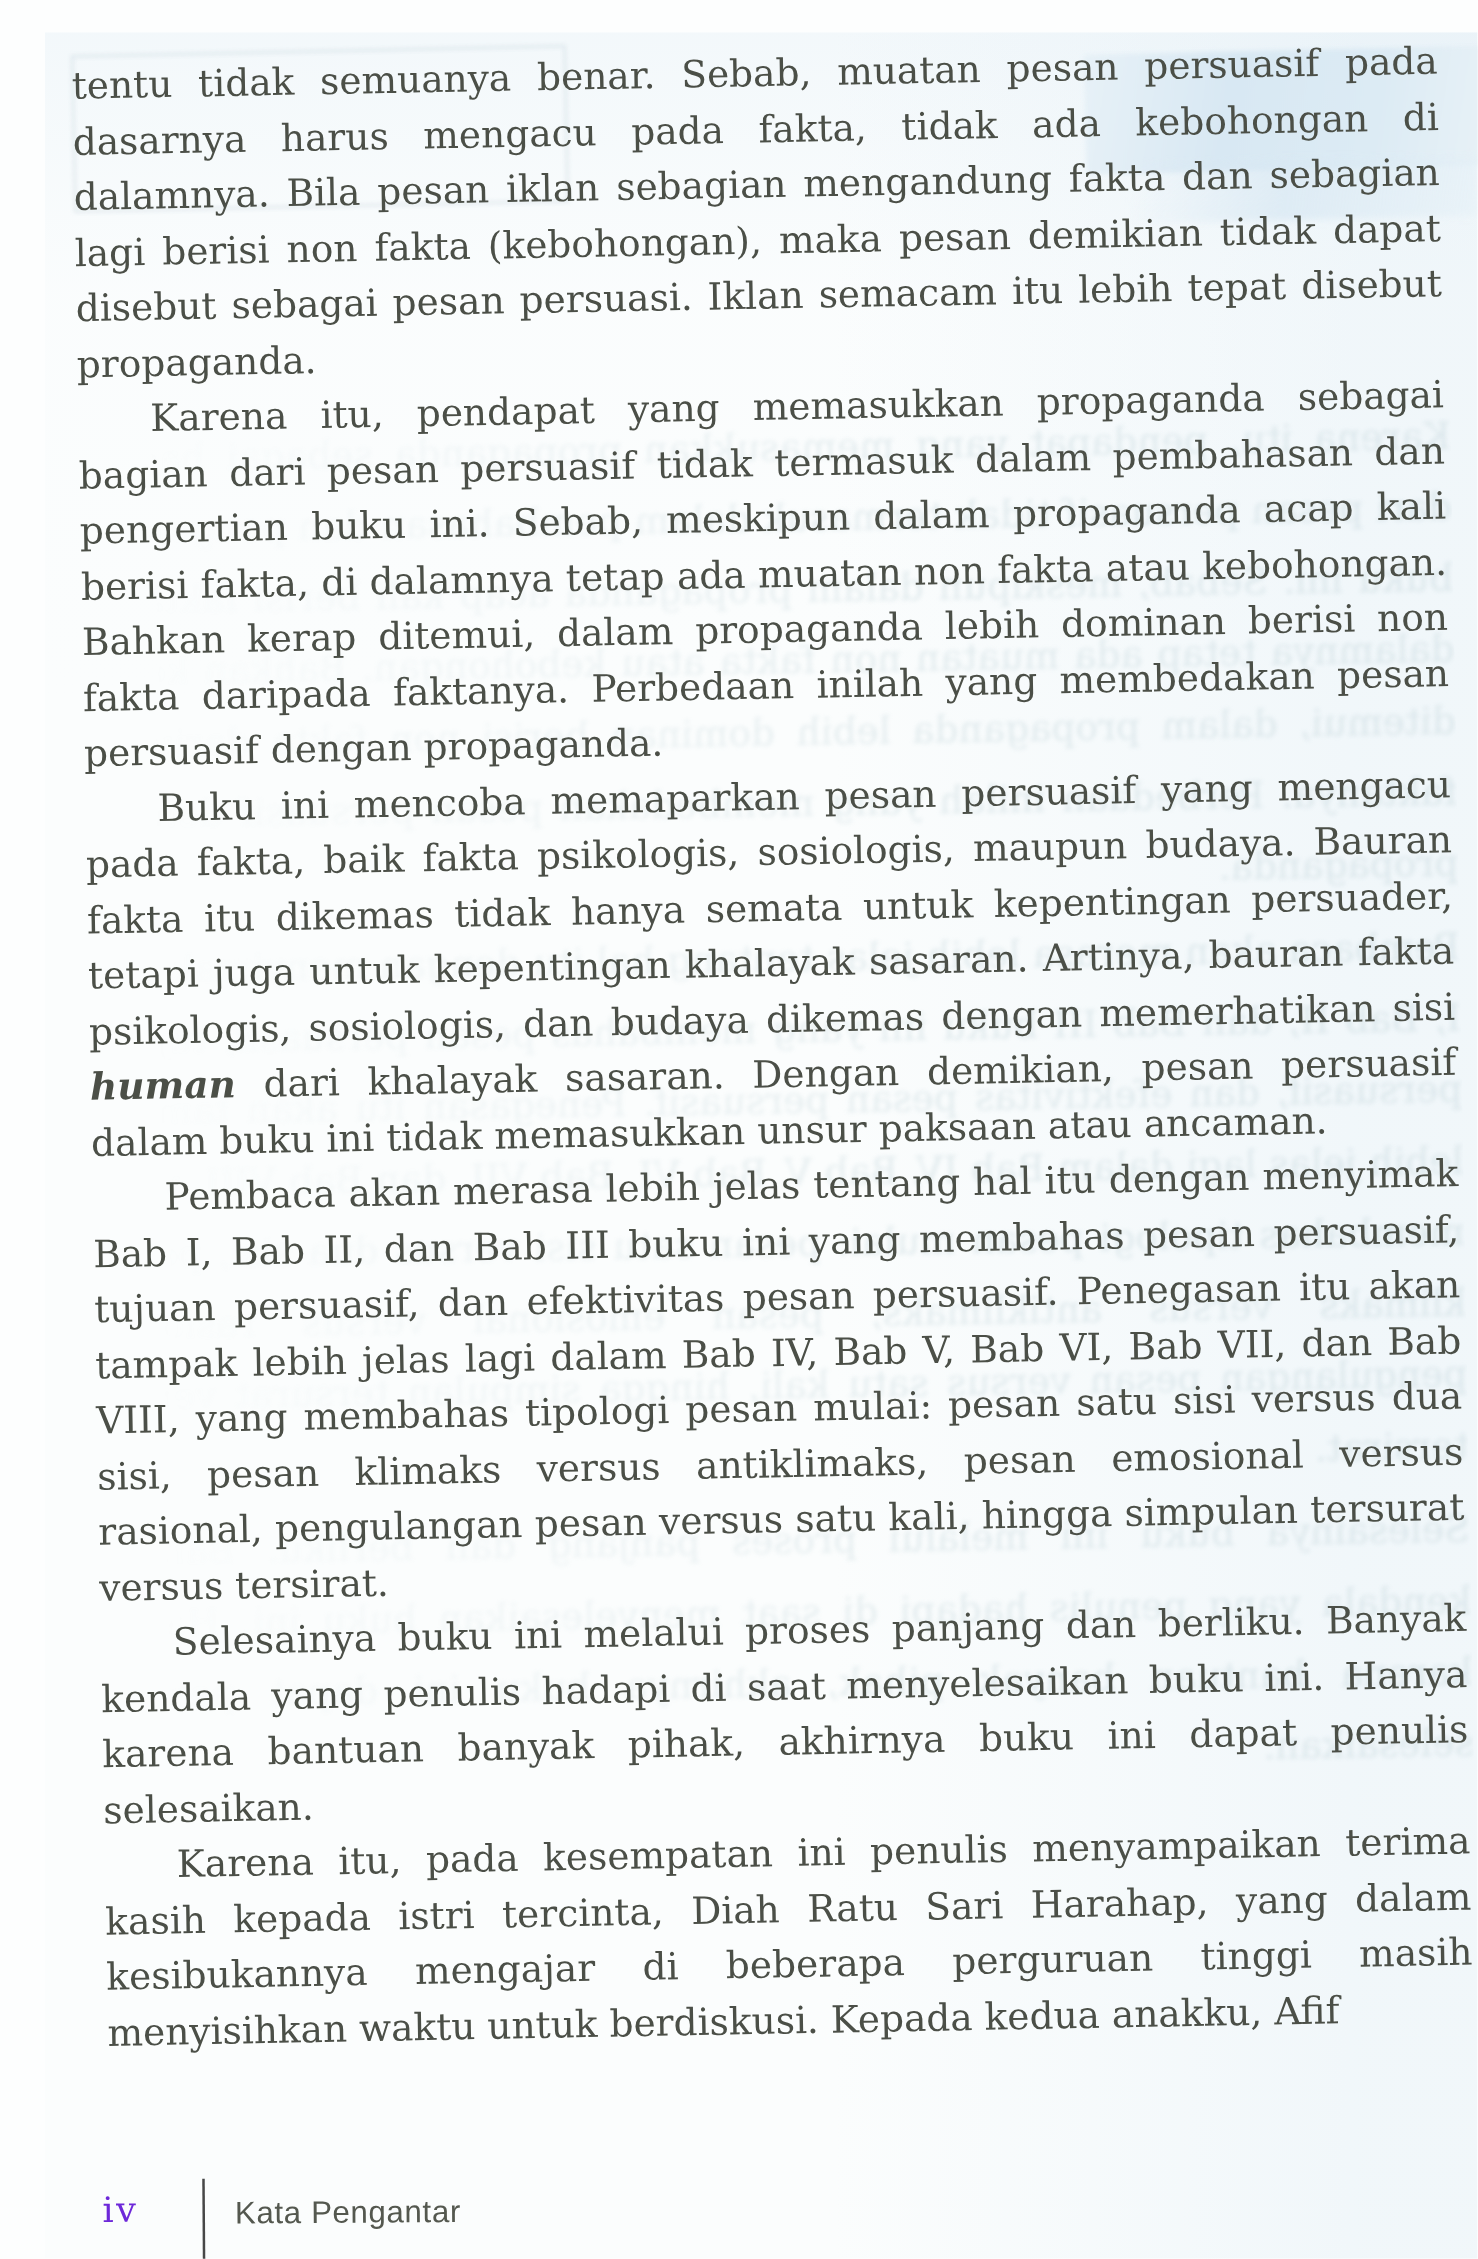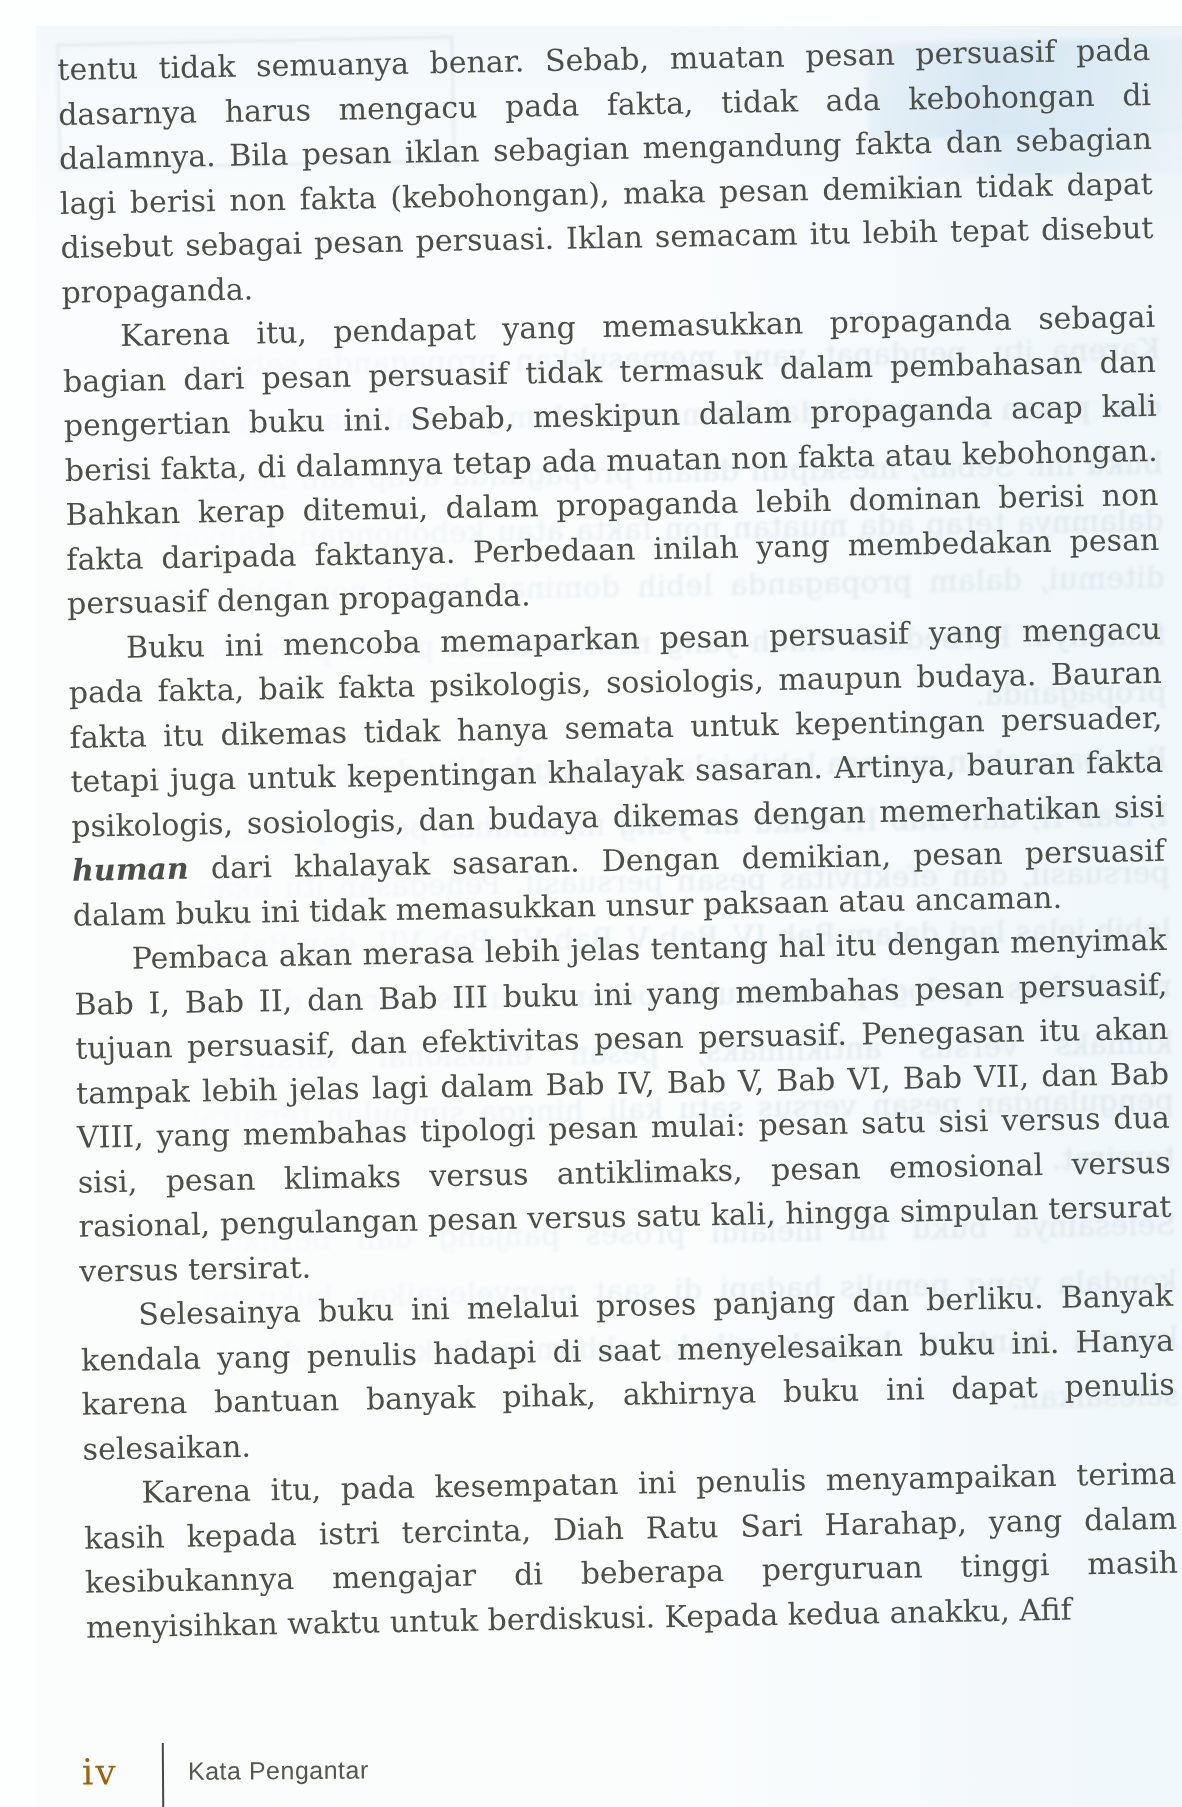--- a/index.html
+++ b/index.html
@@ -89,22 +89,22 @@
   .footer {
     position: absolute;
     left: 0; top: 1738px;
     width: 1182px; height: 69px;
     transform: rotate(-0.4deg);
   }
   .page-number {
     position: absolute;
     left: 82px; top: 10px;
     font-family: "DejaVu Serif", serif;
-    font-size: 36px;
-    color: #a16207;
+    font-size: 28px;
+    color: #6d28d9;
     letter-spacing: 2px;
   }
   .footer-rule {
     position: absolute;
     left: 162px; top: 2px;
     width: 2px; height: 70px;
     background: #474747;
   }
   .section-title {
     position: absolute;

